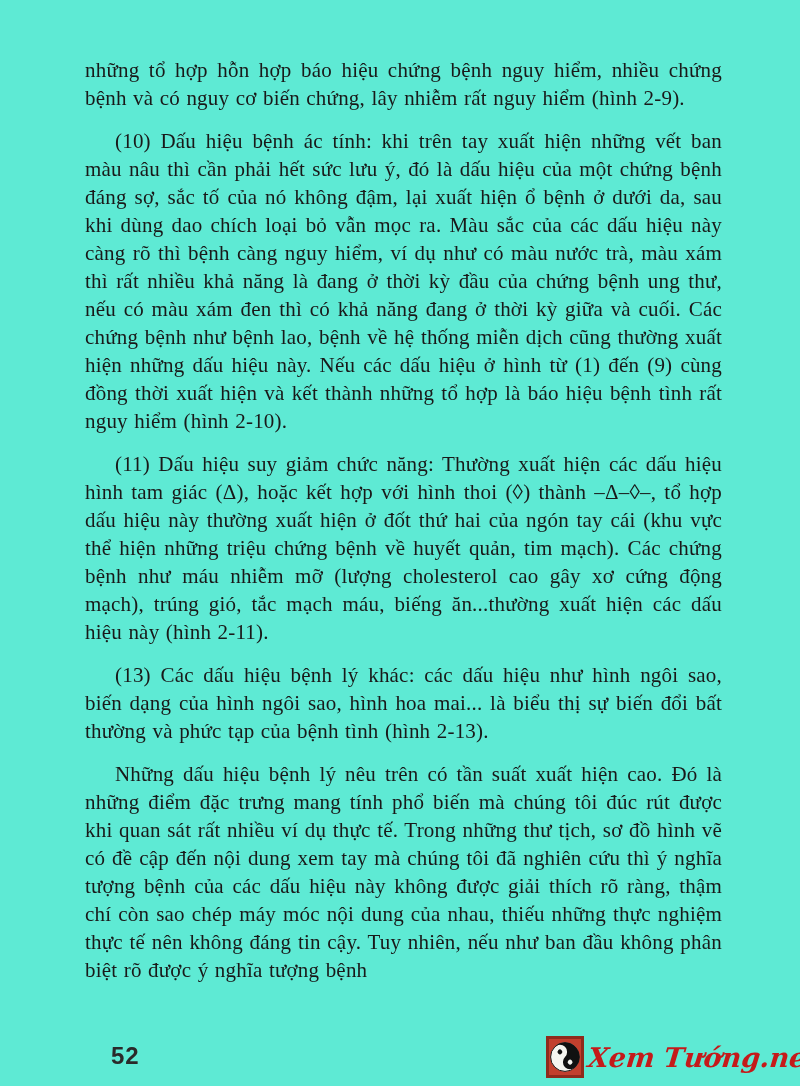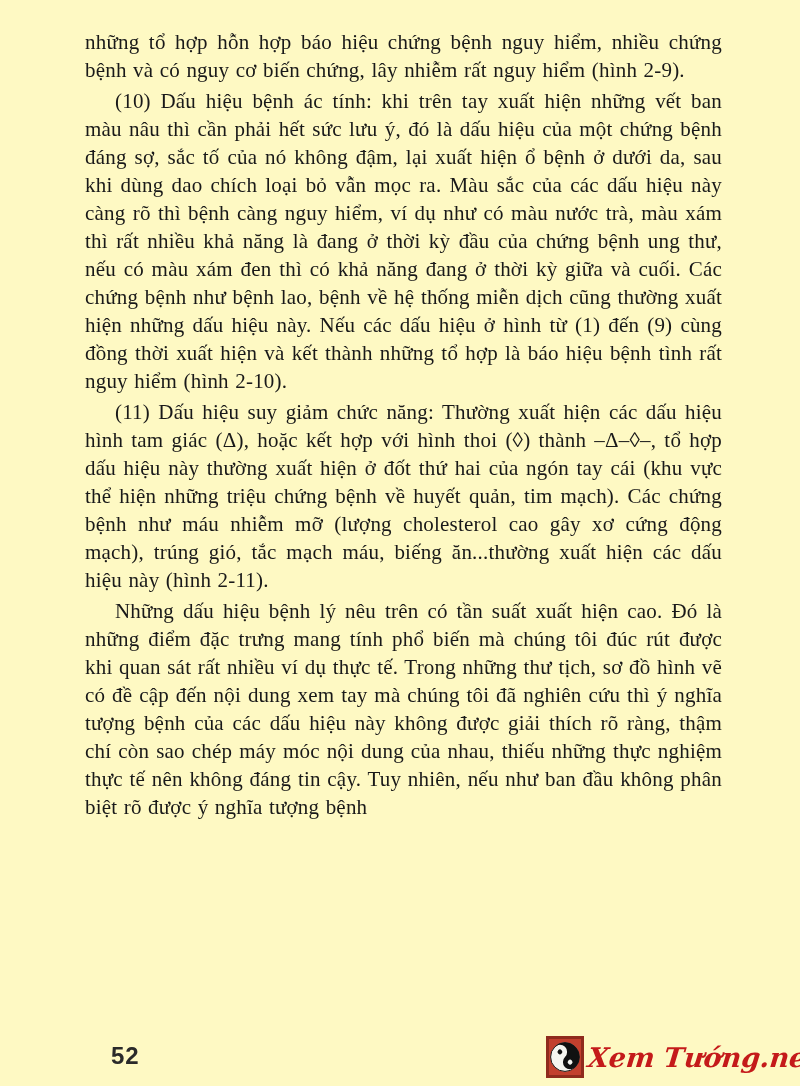--- a/index.html
+++ b/index.html
@@ -4,37 +4,37 @@
 <style>
   html, body {
     margin: 0;
     padding: 0;
     background: #ffffff;
   }
   .page {
     position: relative;
     width: 800px;
     height: 1086px;
-    background: #fef9c3;
+    background: #5eead4;
     box-sizing: border-box;
-    padding: 28px 78px 0 85px;
+    padding: 56px 78px 0 85px;
     font-family: "Liberation Serif", serif;
     color: #191919;
     overflow: hidden;
   }
   .body-text p {
     margin: 0;
     font-size: 21px;
     line-height: 28px;
     text-align: justify;
     letter-spacing: 0.2px;
     word-spacing: 1px;
   }
   .body-text p + p {
-    margin-top: 3px;
+    margin-top: 15px;
   }
   .body-text p.indent {
     text-indent: 30px;
   }
   .footer {
     position: absolute;
     left: 16px;
     bottom: 0;
     width: 100%;
     height: 56px;
@@ -85,20 +85,21 @@
 </style>
 </head>
 <body>
 
 <div class="page">
 
   <div class="body-text">
       <p>những tổ hợp hỗn hợp báo hiệu chứng bệnh nguy hiểm, nhiều chứng bệnh và có nguy cơ biến chứng, lây nhiễm rất nguy hiểm (hình 2-9).</p>
       <p class="indent">(10) Dấu hiệu bệnh ác tính: khi trên tay xuất hiện những vết ban màu nâu thì cần phải hết sức lưu ý, đó là dấu hiệu của một chứng bệnh đáng sợ, sắc tố của nó không đậm, lại xuất hiện ổ bệnh ở dưới da, sau khi dùng dao chích loại bỏ vẫn mọc ra. Màu sắc của các dấu hiệu này càng rõ thì bệnh càng nguy hiểm, ví dụ như có màu nước trà, màu xám thì rất nhiều khả năng là đang ở thời kỳ đầu của chứng bệnh ung thư, nếu có màu xám đen thì có khả năng đang ở thời kỳ giữa và cuối. Các chứng bệnh như bệnh lao, bệnh về hệ thống miễn dịch cũng thường xuất hiện những dấu hiệu này. Nếu các dấu hiệu ở hình từ (1) đến (9) cùng đồng thời xuất hiện và kết thành những tổ hợp là báo hiệu bệnh tình rất nguy hiểm (hình 2-10).</p>
       <p class="indent">(11) Dấu hiệu suy giảm chức năng: Thường xuất hiện các dấu hiệu hình tam giác (Δ), hoặc kết hợp với hình thoi (◊) thành –Δ–◊–, tổ hợp dấu hiệu này thường xuất hiện ở đốt thứ hai của ngón tay cái (khu vực thể hiện những triệu chứng bệnh về huyết quản, tim mạch). Các chứng bệnh như máu nhiễm mỡ (lượng cholesterol cao gây xơ cứng động mạch), trúng gió, tắc mạch máu, biếng ăn...thường xuất hiện các dấu hiệu này (hình 2-11).</p>
+      <p class="indent">(13) Các dấu hiệu bệnh lý khác: các dấu hiệu như hình ngôi sao, biến dạng của hình ngôi sao, hình hoa mai... là biểu thị sự biến đổi bất thường và phức tạp của bệnh tình (hình 2-13).</p>
       <p class="indent">Những dấu hiệu bệnh lý nêu trên có tần suất xuất hiện cao. Đó là những điểm đặc trưng mang tính phổ biến mà chúng tôi đúc rút được khi quan sát rất nhiều ví dụ thực tế. Trong những thư tịch, sơ đồ hình vẽ có đề cập đến nội dung xem tay mà chúng tôi đã nghiên cứu thì ý nghĩa tượng bệnh của các dấu hiệu này không được giải thích rõ ràng, thậm chí còn sao chép máy móc nội dung của nhau, thiếu những thực nghiệm thực tế nên không đáng tin cậy. Tuy nhiên, nếu như ban đầu không phân biệt rõ được ý nghĩa tượng bệnh</p>
     </div>
 
   <div class="footer">
     <span class="page-number">52</span>
 
     <div class="watermark">
       <span class="yin-yang-box">
         <svg width="30" height="30" viewBox="0 0 100 100" aria-hidden="true">
           <circle cx="50" cy="50" r="48" fill="#f5f5f0" stroke="#111" stroke-width="3"></circle>

